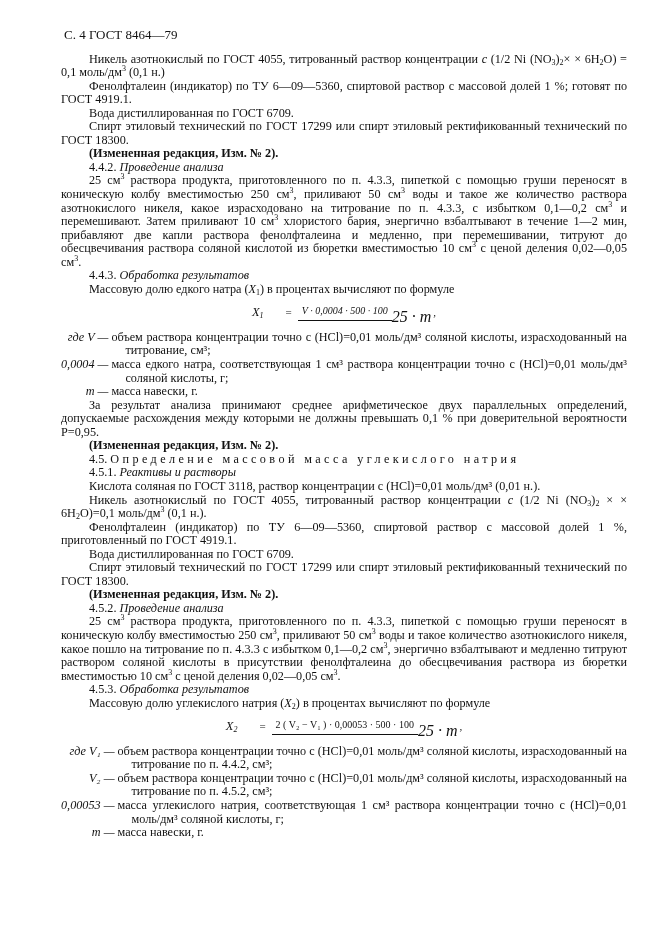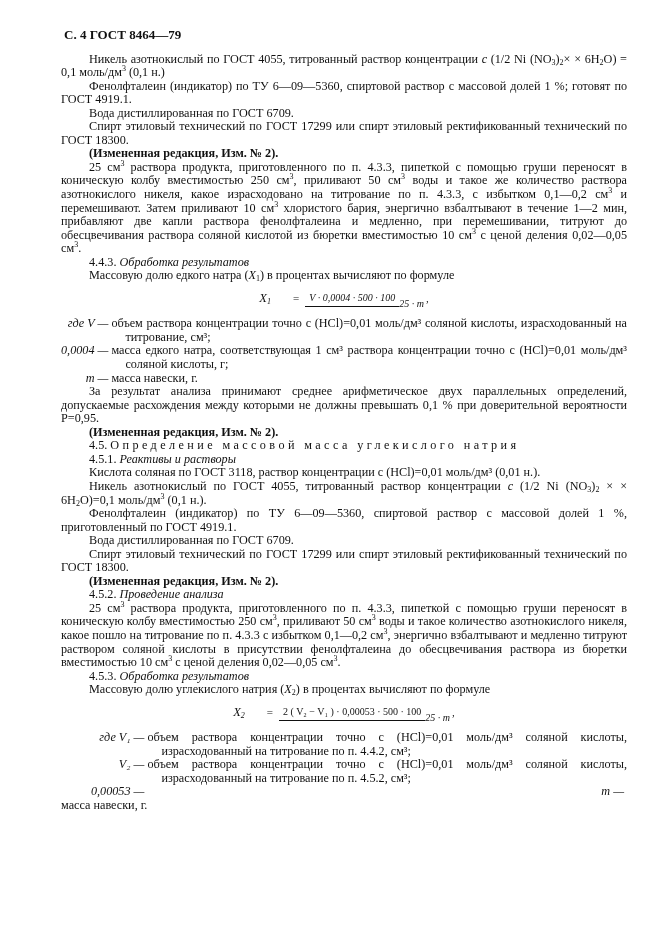--- a/index.html
+++ b/index.html
@@ -1,47 +1,48 @@
 <!DOCTYPE html>
 <html><head>
 <meta charset="utf-8">
 <style>
   html, body { margin:0; padding:0; background:#ffffff; }
   body { width:661px; height:936px; position:relative; overflow:hidden;
          font-family:"Liberation Serif", "DejaVu Serif", serif; color:#111; }
   .page { position:absolute; left:61px; top:28px; width:566px; font-size:12.2px; line-height:13.55px; }
-  .hdr { font-weight:bold; font-size:13px; margin-left:3px; margin-bottom:11px; }
+  .hdr { font-weight:normal; font-size:13px; margin-left:3px; margin-bottom:11px; }
   p { margin:0; text-align:justify; text-indent:28px; }
   .b { font-weight:bold; }
   .i { font-style:italic; }
   .sp { letter-spacing:3.4px; }
   sup { font-size:8px; vertical-align:5px; line-height:0; }
   sub { font-size:8px; vertical-align:-2px; line-height:0; }
   .formula { display:flex; align-items:center; justify-content:center; margin:5px 0 7px 0; font-size:11px; }
   .formula .lhs { font-style:italic; font-size:12.5px; margin-right:22px; }
   .frac { display:inline-flex; align-items:center; margin:0 2px; }
   .frac .num { padding:0 4px 2px 4px; border-bottom:1.2px solid #111; font-size:10px; }
-  .frac .den { padding-top:1px; font-size:10px;margin-top:8px; }
+  .frac .den { padding-top:1px; font-size:16px;margin-top:8px; }
   .defs { display:grid; grid-template-columns:auto 1fr; column-gap:0; }
   .defs .term { text-align:right; white-space:nowrap; padding-right:3px;font-style:italic; }
   .defs .desc { text-align:justify; padding-left:14px; text-indent:-14px; }
   .it { font-style:italic; }
 </style>
 </head>
 <body>
 
 <div class="page">
   <div class="hdr">С. 4 ГОСТ 8464—79</div>
 
   <p><span>Никель азотнокислый по ГОСТ 4055, титрованный раствор концентрации </span><span class="it">c</span><span> (1/2 Ni (NO</span><sub>3</sub><span>)</span><sub>2</sub><span>× × 6H</span><sub>2</sub><span>O) = 0,1 моль/дм</span><sup>3</sup><span> (0,1 н.)</span></p>
   <p>Фенолфталеин (индикатор) по ТУ 6—09—5360, спиртовой раствор с массовой долей 1 %; готовят по ГОСТ 4919.1.</p>
   <p>Вода дистиллированная по ГОСТ 6709.</p>
   <p>Спирт этиловый технический по ГОСТ 17299 или спирт этиловый ректификованный технический по ГОСТ 18300.</p>
   <p class="b">(Измененная редакция, Изм. № 2).</p>
 
+  <p><span>4.4.2. </span><span class="i">Проведение анализа</span></p>
   <p><span>25 см</span><sup>3</sup><span> раствора продукта, приготовленного по п. 4.3.3, пипеткой с помощью груши переносят в коническую колбу вместимостью 250 см</span><sup>3</sup><span>, приливают 50 см</span><sup>3</sup><span> воды и такое же количество раствора азотнокислого никеля, какое израсходовано на титрование по п. 4.3.3, с избытком 0,1—0,2 см</span><sup>3</sup><span> и перемешивают. Затем приливают 10 см</span><sup>3</sup><span> хлористого бария, энергично взбалтывают в течение 1—2 мин, прибавляют две капли раствора фенолфталеина и медленно, при перемешивании, титруют до обесцвечивания раствора соляной кислотой из бюретки вместимостью 10 см</span><sup>3</sup><span> с ценой деления 0,02—0,05 см</span><sup>3</sup><span>.</span></p>
 
   <p><span>4.4.3. </span><span class="i">Обработка результатов</span></p>
   <p><span>Массовую долю едкого натра (</span><span class="it">X</span><sub>1</sub><span>) в процентах вычисляют по формуле</span></p>
 
   <div class="formula">
     <span class="lhs"><span>X</span><sub>1</sub></span>
     <span style="margin-right:4px">=</span>
     <span class="frac">
         <span class="num i">V · 0,0004 · 500 · 100</span>
@@ -86,16 +87,17 @@
       </span>
     <span>,</span>
   </div>
 
   <div class="defs">
     <span class="term">где V₁ —</span>
       <span class="desc">объем раствора концентрации точно c (HCl)=0,01 моль/дм³ соляной кислоты, израсходованный на титрование по п. 4.4.2, см³;</span>
     <span class="term">V₂ —</span>
       <span class="desc">объем раствора концентрации точно c (HCl)=0,01 моль/дм³ соляной кислоты, израсходованный на титрование по п. 4.5.2, см³;</span>
     <span class="term">0,00053 —</span>
+      <span class="desc">масса углекислого натрия, соответствующая 1 см³ раствора концентрации точно c (HCl)=0,01 моль/дм³ соляной кислоты, г;</span>
     <span class="term">m —</span>
       <span class="desc">масса навески, г.</span>
   </div>
 </div>
 
 </body></html>

